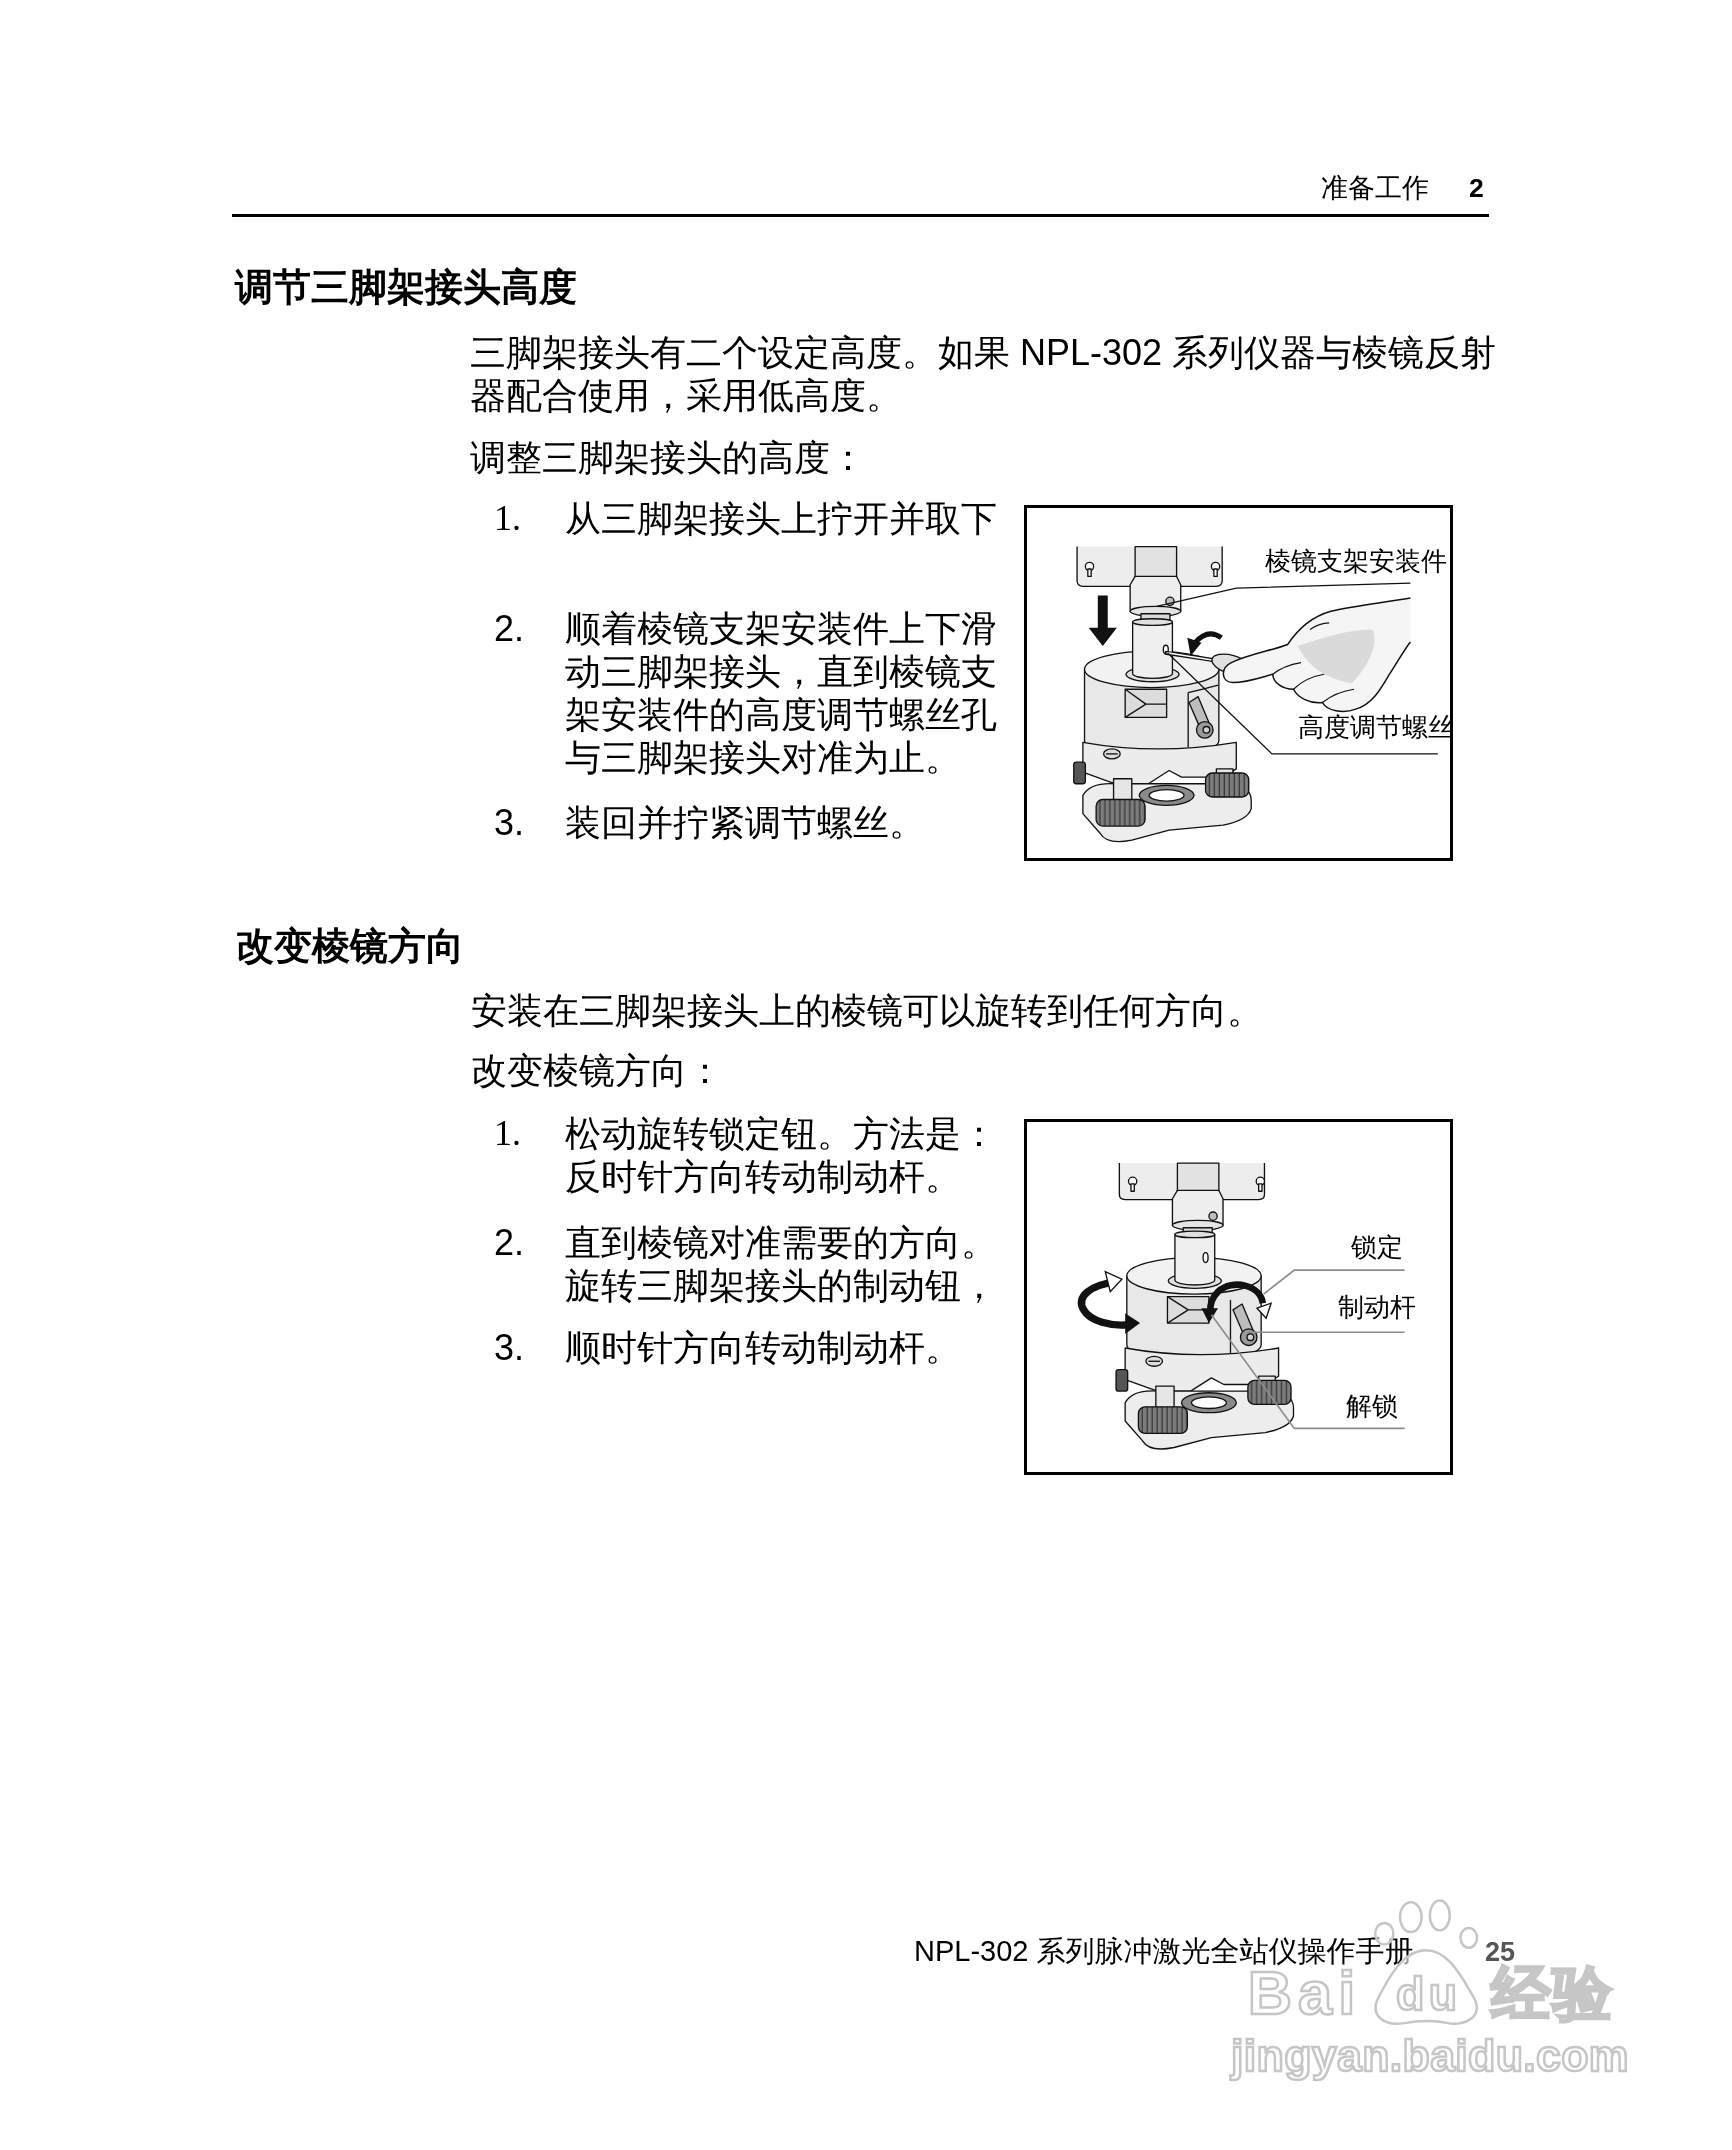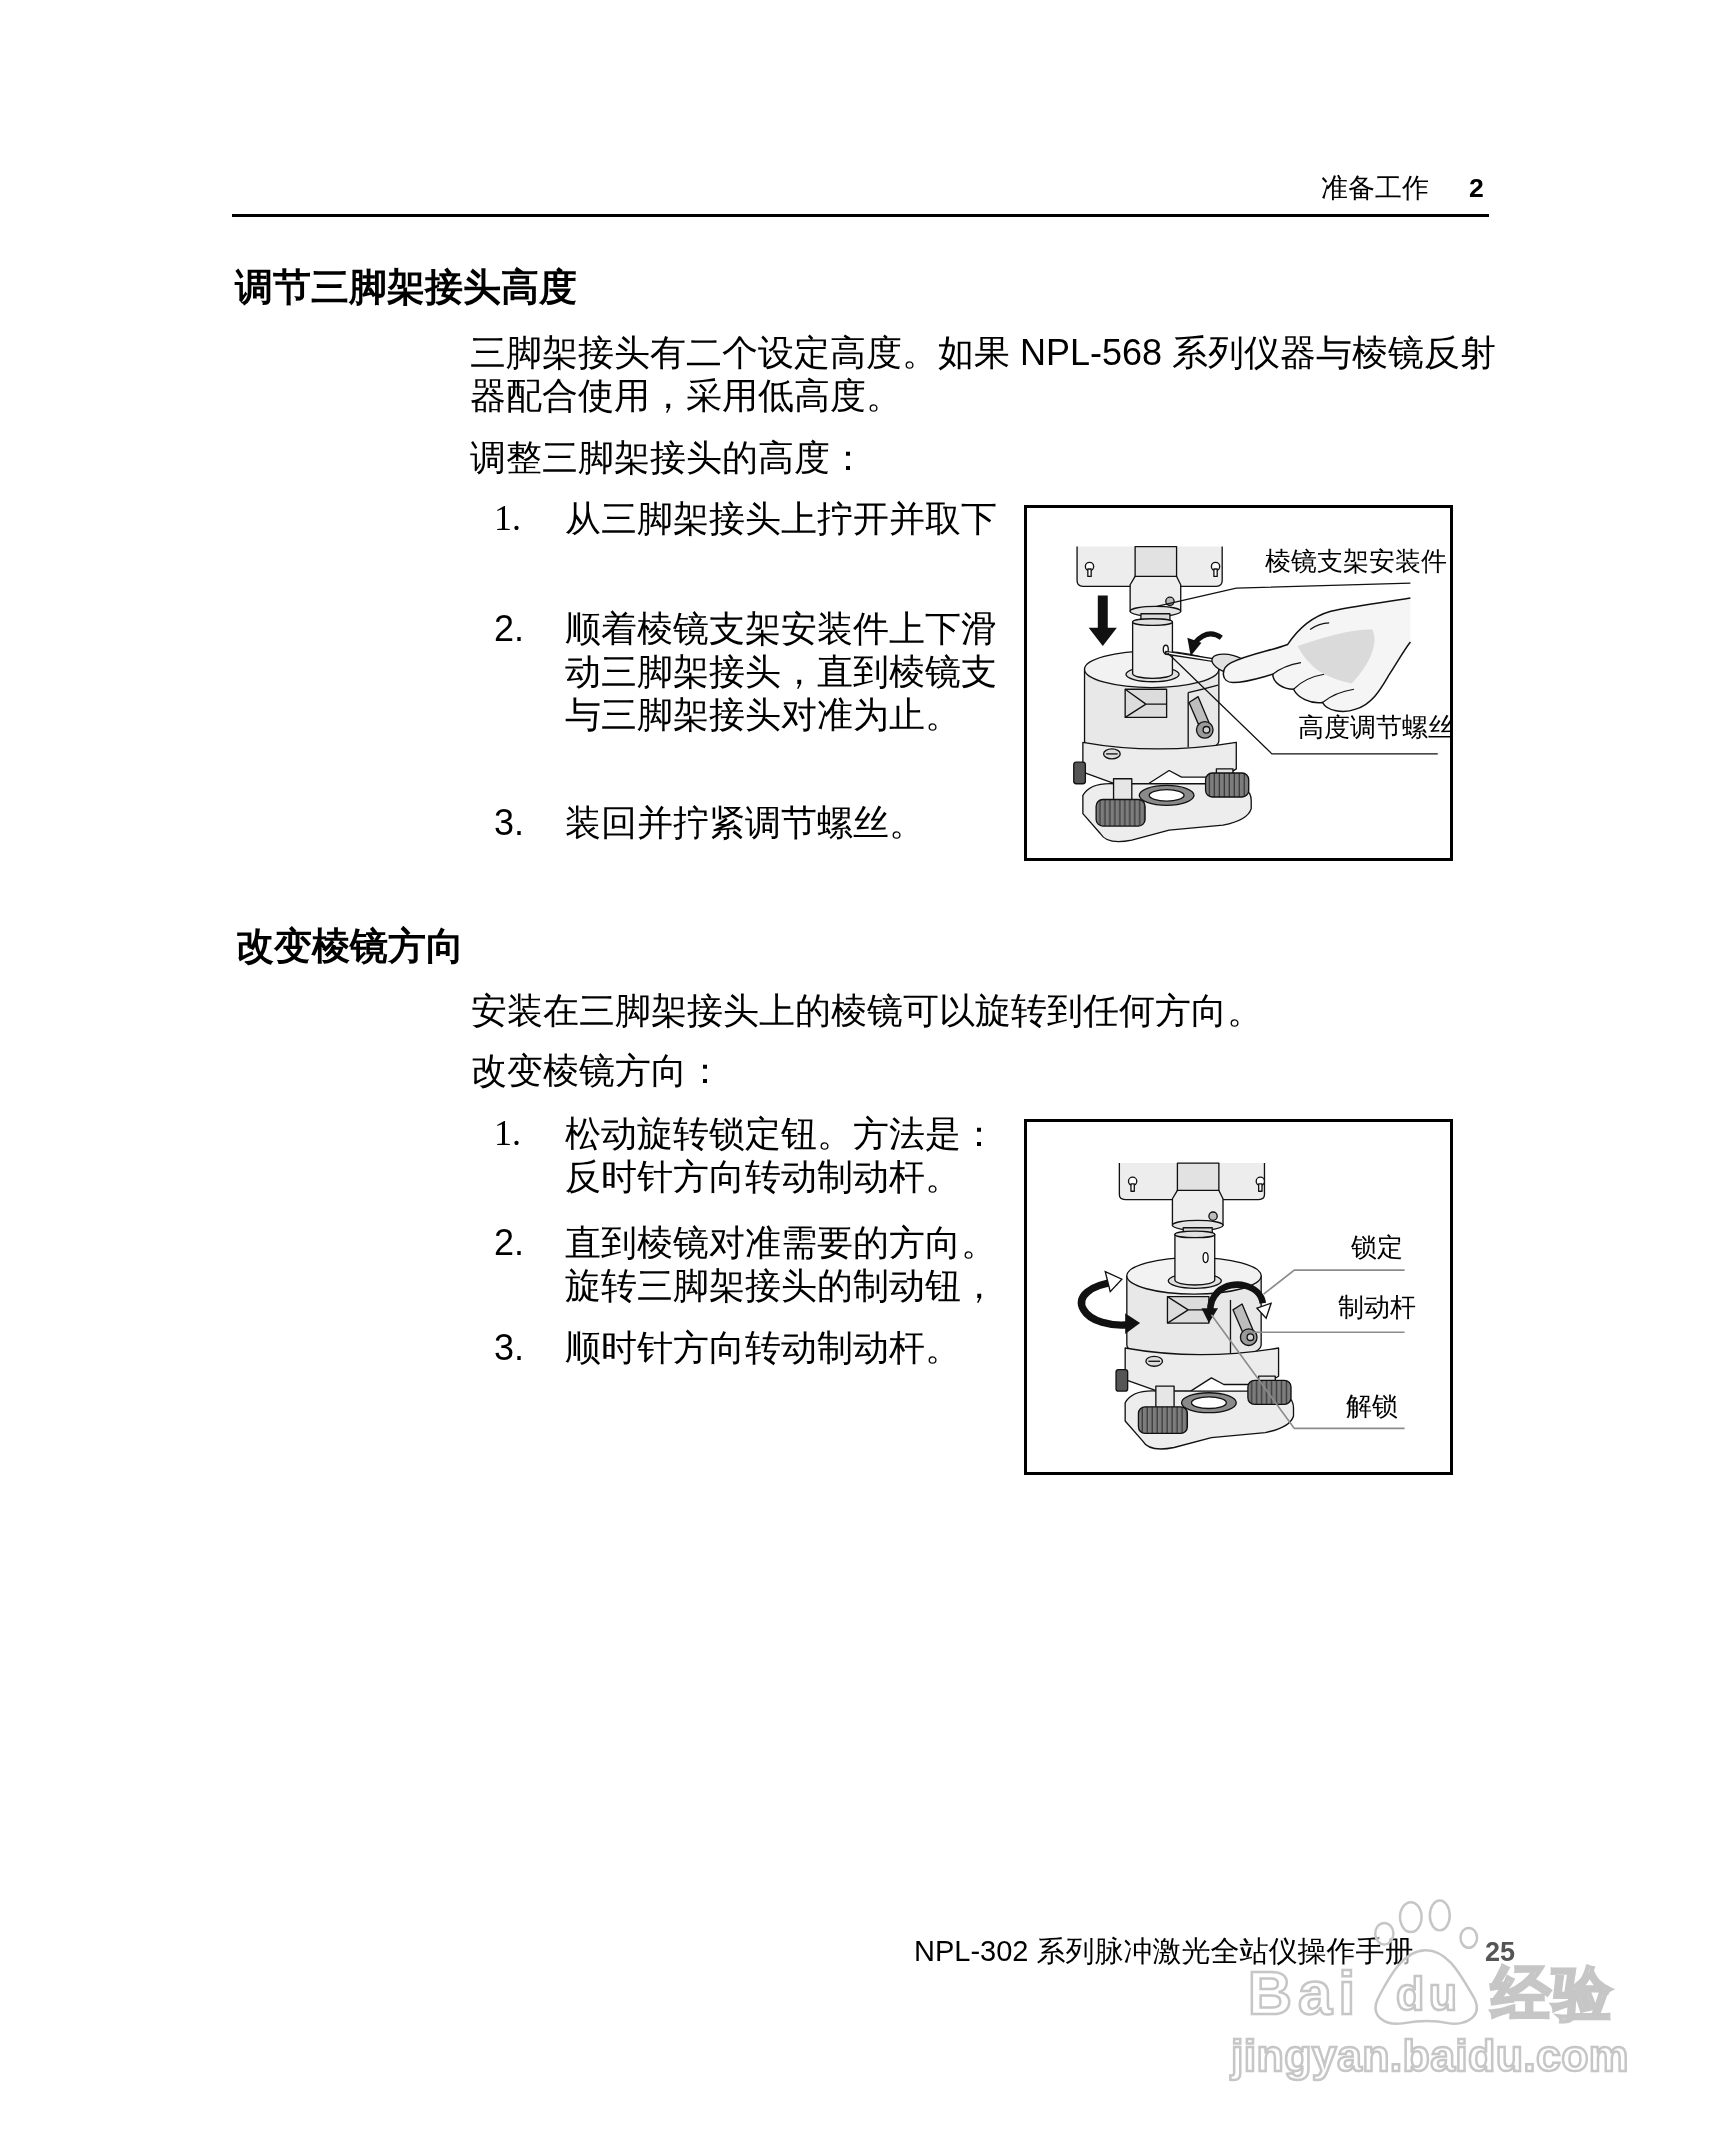--- a/index.html
+++ b/index.html
@@ -43,36 +43,37 @@
 </head>
 <body>
 
 <div class="abs hdr-title">准备工作</div>
 <div class="abs hdr-num">2</div>
 <div class="abs hdr-rule"></div>
 
 <div class="abs h2" style="left:235px; top:264px;">调节三脚架接头高度</div>
 
 <div class="abs body-text" style="left:470px; top:331px;">
-  <div>三脚架接头有二个设定高度。如果 NPL-568 系列仪器与棱镜反射</div>
+  <div>三脚架接头有二个设定高度。如果 NPL-302 系列仪器与棱镜反射</div>
   <div>器配合使用，采用低高度。</div>
 </div>
 <div class="abs body-text" style="left:470px; top:436px;">调整三脚架接头的高度：</div>
 
 <div class="step" style="top:497px;">
   <span class="step-num serif">1.</span>
   <div class="step-text">
     <div>从三脚架接头上拧开并取下</div>
   </div>
 </div>
 <div class="step" style="top:607px;">
   <span class="step-num">2.</span>
   <div class="step-text">
     <div>顺着棱镜支架安装件上下滑</div>
     <div>动三脚架接头，直到棱镜支</div>
+    <div>架安装件的高度调节螺丝孔</div>
     <div>与三脚架接头对准为止。</div>
   </div>
 </div>
 <div class="step" style="top:801px;">
   <span class="step-num">3.</span>
   <div class="step-text">
     <div>装回并拧紧调节螺丝。</div>
   </div>
 </div>
 

